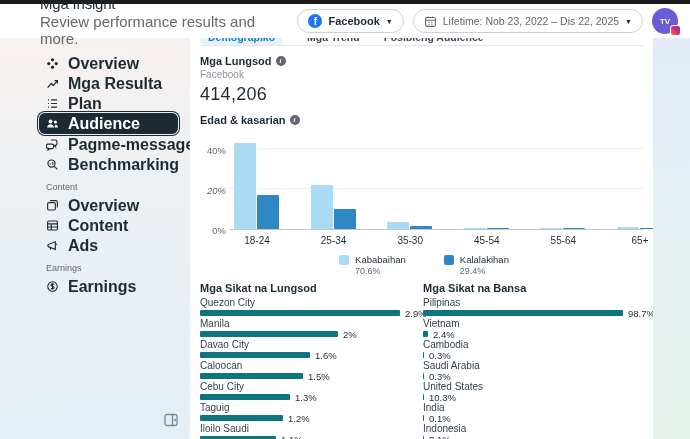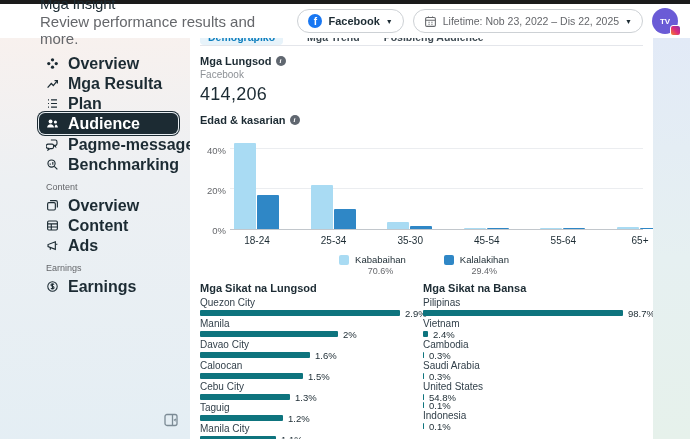--- a/index.html
+++ b/index.html
@@ -58,21 +58,21 @@
   .metric-value { font-size:18px; line-height:24px; margin-top:2px; letter-spacing:0.3px; }
   .chart-title-row { margin-top:8px; }
 
   .age-chart { position:relative; margin-top:8px; height:118px; width:448px; }
   .plot { position:absolute; left:30px; top:0; width:413px; height:96px; border-bottom:1px solid #C2C7CC; }
   .gridline { position:absolute; left:0; width:100%; height:1px; background:#EBEDF0; }
   .ytick { position:absolute; right:422px; width:26px; text-align:right; font-size:9.5px; color:#65676B; }
   .bar { position:absolute; bottom:0; border-radius:1px 1px 0 0; }
   .xtick { position:absolute; top:101px; width:60px; text-align:center; font-size:10px; color:#1C2B33; }
 
-  .legend { display:flex; justify-content:center; gap:38px; width:448px; margin-top:2px;text-align:center; }
+  .legend { display:flex; justify-content:center; gap:38px; width:448px; margin-top:2px; }
   .legend-item { display:flex; gap:6px; }
   .legend-swatch { width:10px; height:10px; border-radius:2px; margin-top:1px; }
   .legend-name { font-size:9.5px; color:#1C2B33; }
   .legend-total { font-size:9px; color:#65676B; margin-top:1px; }
 
   .columns { display:flex; margin-top:6px; }
   .col { width:213px; }
   .col:first-child { margin-right:10px; }
   .col-title { font-size:11px; font-weight:bold; margin-bottom:3px; }
   .row-label { font-size:10px; color:#33414B; line-height:11px; margin-bottom:2px; }
@@ -255,21 +255,21 @@
         <div class="bar" style="left: 157.2px; width: 22px; height: 6.6px; background: rgb(169, 219, 243);"></div>
         <div class="bar" style="left: 180.2px; width: 22px; height: 2.8px; background: rgb(47, 135, 198);"></div>
         <div class="bar" style="left: 233.8px; width: 22px; height: 1px; background: rgb(169, 219, 243);"></div>
         <div class="bar" style="left: 256.8px; width: 22px; height: 1px; background: rgb(47, 135, 198);"></div>
         <div class="bar" style="left: 310.4px; width: 22px; height: 1px; background: rgb(169, 219, 243);"></div>
         <div class="bar" style="left: 333.4px; width: 22px; height: 1px; background: rgb(47, 135, 198);"></div>
         <div class="bar" style="left: 387px; width: 22px; height: 1.6px; background: rgb(169, 219, 243);"></div>
         <div class="bar" style="left: 410px; width: 22px; height: 1px; background: rgb(47, 135, 198);"></div>
       </div>
       <div class="ytick" style="position: absolute; top: 91px; left: 0px;">0%</div>
-      <div class="ytick" style="position: absolute; top: 51px; left: 0px;">20%</div>
+      <div class="ytick" style="position: absolute; top: 51px; left: 0px; font-style: italic;">20%</div>
       <div class="ytick" style="position: absolute; top: 11px; left: 0px;">40%</div>
       <div class="xtick" style="left: 27px;">18-24</div>
       <div class="xtick" style="left: 103.6px;">25-34</div>
       <div class="xtick" style="left: 180.2px;">35-30</div>
       <div class="xtick" style="left: 256.8px;">45-54</div>
       <div class="xtick" style="left: 333.4px;">55-64</div>
       <div class="xtick" style="left: 410px;">65+</div>
     </div>
   <div class="legend" id="age-legend">
       <div class="legend-item">
@@ -328,21 +328,21 @@
             </div>
           </div>
           <div class="rank-row">
             <div class="row-label">Taguig</div>
             <div class="row-barline">
               <div class="row-bar" style="width: 83px; background: rgb(14, 116, 126);"></div>
               <span class="row-pct">1.2%</span>
             </div>
           </div>
           <div class="rank-row">
-            <div class="row-label">Manila City</div>
+            <div class="row-label">Iloilo Saudi</div>
             <div class="row-barline">
               <div class="row-bar" style="width: 76px; background: rgb(14, 116, 126);"></div>
               <span class="row-pct">1.1%</span>
             </div>
           </div>
         </div>
     </section>
     <section class="col">
       <div class="col-title">Mga Sikat na Bansa</div>
       <div id="country-list">
@@ -371,24 +371,25 @@
             <div class="row-label">Saudi Arabia</div>
             <div class="row-barline">
               <div class="row-bar" style="width: 1px; background: rgb(14, 116, 126);"></div>
               <span class="row-pct">0.3%</span>
             </div>
           </div>
           <div class="rank-row">
             <div class="row-label">United States</div>
             <div class="row-barline">
               <div class="row-bar" style="width: 1px; background: rgb(14, 116, 126);"></div>
-              <span class="row-pct">54.8%</span>
-            </div>
-          </div>
-          <div class="rank-row">
+              <span class="row-pct">10.3%</span>
+            </div>
+          </div>
+          <div class="rank-row">
+            <div class="row-label">India</div>
             <div class="row-barline">
               <div class="row-bar" style="width: 1px; background: rgb(14, 116, 126);"></div>
               <span class="row-pct">0.1%</span>
             </div>
           </div>
           <div class="rank-row">
             <div class="row-label">Indonesia</div>
             <div class="row-barline">
               <div class="row-bar" style="width: 1px; background: rgb(14, 116, 126);"></div>
               <span class="row-pct">0.1%</span>

